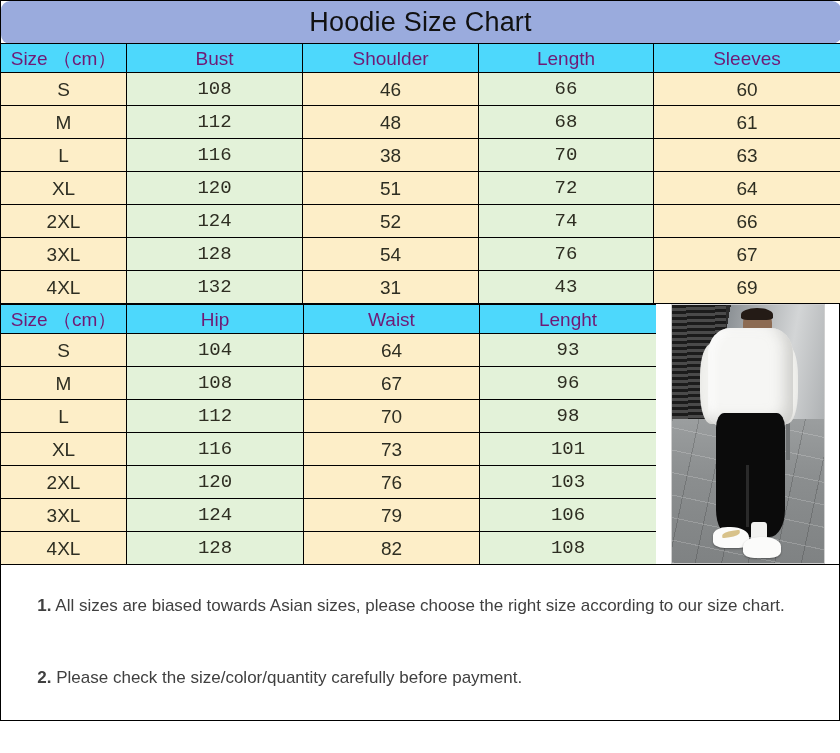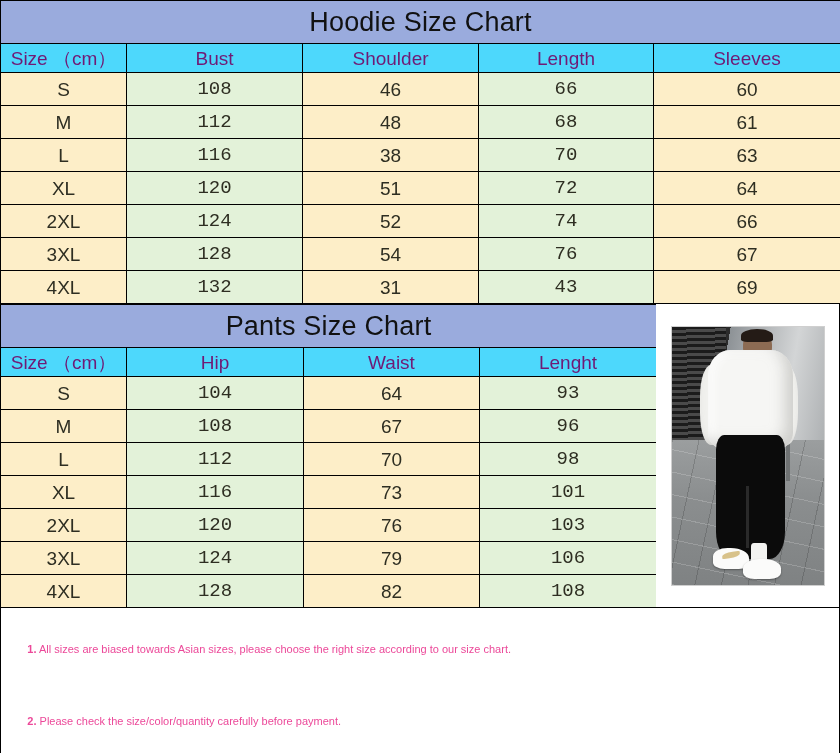--- a/index.html
+++ b/index.html
@@ -39,20 +39,21 @@
     white-space: nowrap;
   }
 
   
   td.title-cell {
     background: #9aabdd;
     height: 42px;
     font-size: 27px;
     letter-spacing: 0.2px;
     color: #111111;
+    border-radius: 9px;
   }
 
   
   td.head-cell {
     background: #4dd8fc;
     height: 28px;
     font-size: 19px;
     color: #701a75;
   }
 
@@ -187,23 +188,23 @@
   
   .notes {
     width: 840px;
     box-sizing: border-box;
     border: 1px solid #000000;
     border-top: 0;
     padding: 5px 8px 6px 8px;
     background: #ffffff;
   }
   .note-line {
-    font-size: 11px;
+    font-size: 17px;
     line-height: 24px;
-    color: #ec4899;
+    color: #404040;
     white-space: pre-wrap;
   }
   .note-num {
     font-weight: 700;
   }
 </style>
 </head>
 <body>
 
 <div class="sheet">
@@ -286,23 +287,20 @@
 
     <div class="pants-wrap">
       <table class="size-table pants">
         <colgroup>
           <col class="c0">
             <col class="c1">
             <col class="c2">
             <col class="c3">
         </colgroup>
         <tbody>
-          <tr>
-            <td class="title-cell" colspan="4">Pants Size Chart</td>
-          </tr>
           <tr>
             <td class="head-cell">Size （cm）</td>
             <td class="head-cell">Hip</td>
             <td class="head-cell">Waist</td>
             <td class="head-cell">Lenght</td>
           </tr>
 
           <tr>
             <td class="body-cell tone-cream">S</td>
             <td class="body-cell tone-green">104</td>

